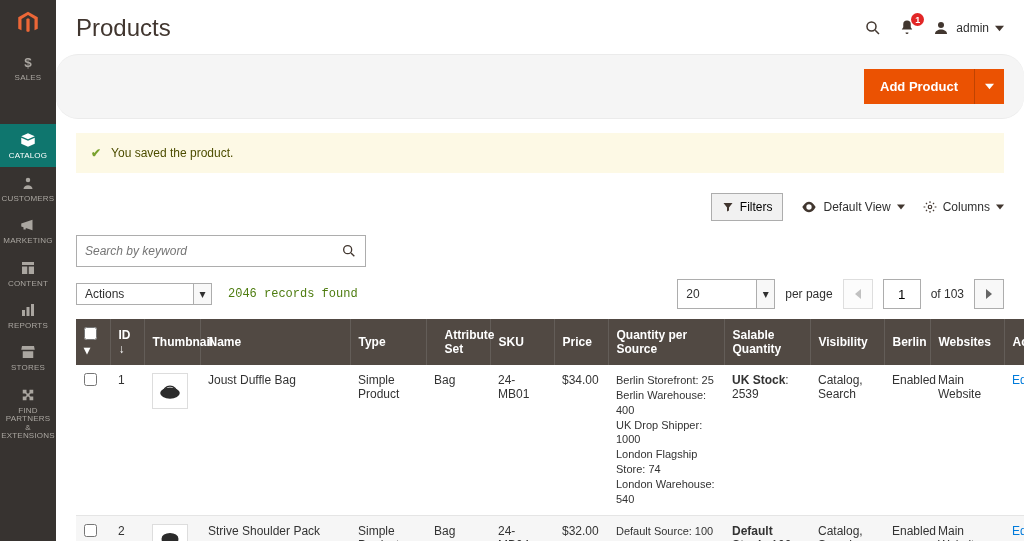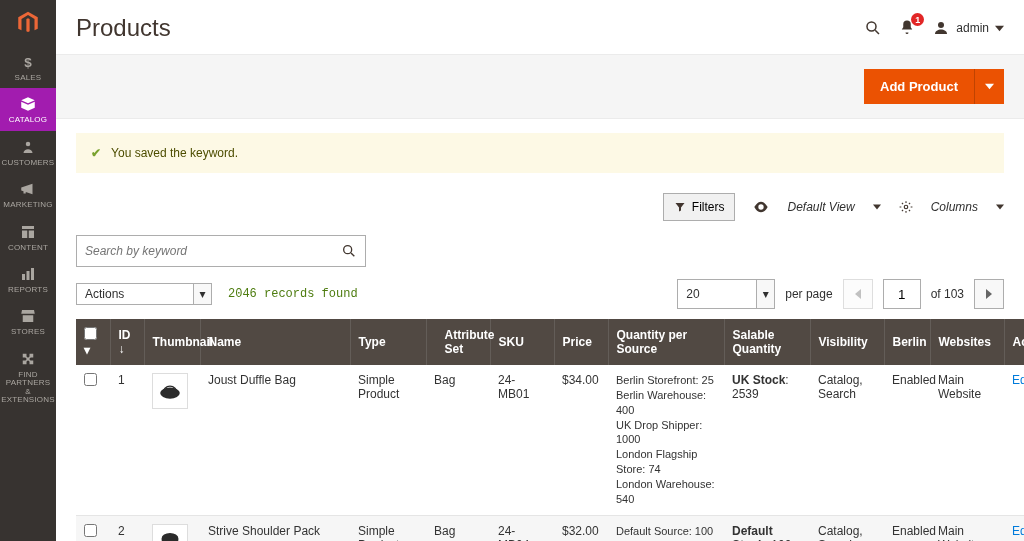--- a/index.html
+++ b/index.html
@@ -3,48 +3,48 @@
 <meta charset="utf-8">
 <style>
 * { box-sizing: border-box; margin: 0; padding: 0; }
 html, body { height: 100%; font-family: -apple-system, BlinkMacSystemFont, "Segoe UI", Helvetica, Arial, sans-serif; font-size: 12px; color: #303030; background: #fff; }
 body { display: flex; }
 
 
 .sidebar { width: 56px; min-width: 56px; background: #373330; color: #aaa6a0; display: flex; flex-direction: column; align-items: center; padding-top: 0; }
 .logo-slot { height: 46px; display: flex; align-items: center; justify-content: center; width: 100%; }
 .nav-item { width: 100%; text-align: center; font-size: 8px; padding: 7px 0 6px 0; cursor: pointer; color: #aaa6a0; letter-spacing: 0.2px; }
-.nav-item.active { background: #a21caf; color: #fff; }
+.nav-item.active { background: #0f766e; color: #fff; margin-top: 36px; }
 .nav-item .nav-icon { display: block; margin: 0 auto 3px auto; height: 18px; width: 18px; }
 .nav-item .nav-label { display: block; line-height: 1.05; }
 
 
 .main { flex: 1; overflow-x: hidden; background: #fff; }
 .header { display: flex; align-items: center; justify-content: space-between; padding: 14px 20px 12px 20px; }
 .page-title { font-size: 24px; font-weight: 300; color: #41362f; }
 .header-tools { display: flex; align-items: center; gap: 16px; }
 .bell-wrap { position: relative; }
 .badge { position: absolute; top: -6px; right: -8px; background: #e22626; color: #fff; border-radius: 50%; font-size: 9px; width: 13px; height: 13px; display: flex; align-items: center; justify-content: center; font-weight: 700; }
 .account { display: flex; align-items: center; gap: 6px; cursor: pointer; }
 
 
-.add-strip { background: #f5f5f5; padding: 14px 20px; display: flex; justify-content: flex-end; border-top: 1px solid #ebebeb; border-bottom: 1px solid #ebebeb; }
+.add-strip { background: #f5f5f5; padding: 14px 20px; display: flex; justify-content: flex-end; border-top: 1px solid #ebebeb; border-bottom: 1px solid #ebebeb; border-radius: 22px; }
 .btn-primary-split { display: flex; }
 .btn-primary { background: #eb5202; color: #fff; border: none; font-weight: 600; font-size: 13px; padding: 10px 16px; cursor: pointer; }
 .btn-primary-dd { background: #eb5202; border: none; border-left: 1px solid rgba(0,0,0,0.18); color: #fff; width: 30px; display: flex; align-items: center; justify-content: center; cursor: pointer; }
 
 
 .notice { margin: 14px 20px 0 20px; background: #fdf9e5; border: 1px solid #fdf9e5; padding: 12px 14px; display: flex; align-items: center; gap: 10px; color: #4d4d00; }
 .notice .check { color: #79a22e; font-weight: bold; }
 
 
 .toolbar { display: flex; justify-content: flex-end; gap: 18px; align-items: center; padding: 20px 20px 6px 20px; }
 .btn-light { background: #ffffff; border: 1px solid #adadad; padding: 6px 10px; font-size: 12px; display: inline-flex; align-items: center; gap: 6px; cursor: pointer; }
 .btn-light.filters { background: #f1f1f1; }
-.tool-label { display: inline-flex; align-items: center; gap: 18px; cursor: pointer; font-style: italic; }
+.tool-label { display: inline-flex; align-items: center; gap: 6px; cursor: pointer; }
 
 
 .search-row { padding: 8px 20px 6px 20px; }
 .search-box { width: 290px; border: 1px solid #adadad; display: flex; align-items: center; padding: 0 8px; height: 32px; }
 .search-box input { flex: 1; border: none; outline: none; font-size: 12px; font-style: italic; color: #666; background: transparent; }
 
 
 .grid-secondary { display: flex; align-items: center; justify-content: space-between; padding: 6px 20px 10px 20px; }
 .left-sec { display: flex; align-items: center; gap: 16px; }
 .actions-dd { border: 1px solid #adadad; height: 22px; display: flex; align-items: center; width: 136px; }
@@ -191,21 +191,21 @@
       <button class="btn-primary-dd">
         <svg width="9" height="9" viewBox="0 0 10 6" fill="#fff">
             <path d="M0 0l5 6 5-6z"></path>
           </svg>
       </button>
     </div>
   </div>
 
   <div class="notice">
     <span class="check">✔</span>
-    <span>You saved the keyword.</span>
+    <span>You saved the product.</span>
   </div>
 
   <div class="toolbar">
     <button class="btn-light filters">
       <svg width="12" height="12" viewBox="0 0 24 24" fill="#41362f">
           <path d="M3 4h18l-7 9v6l-4 2v-8z"></path>
         </svg>
       <span>Filters</span>
     </button>
     <span class="tool-label">

